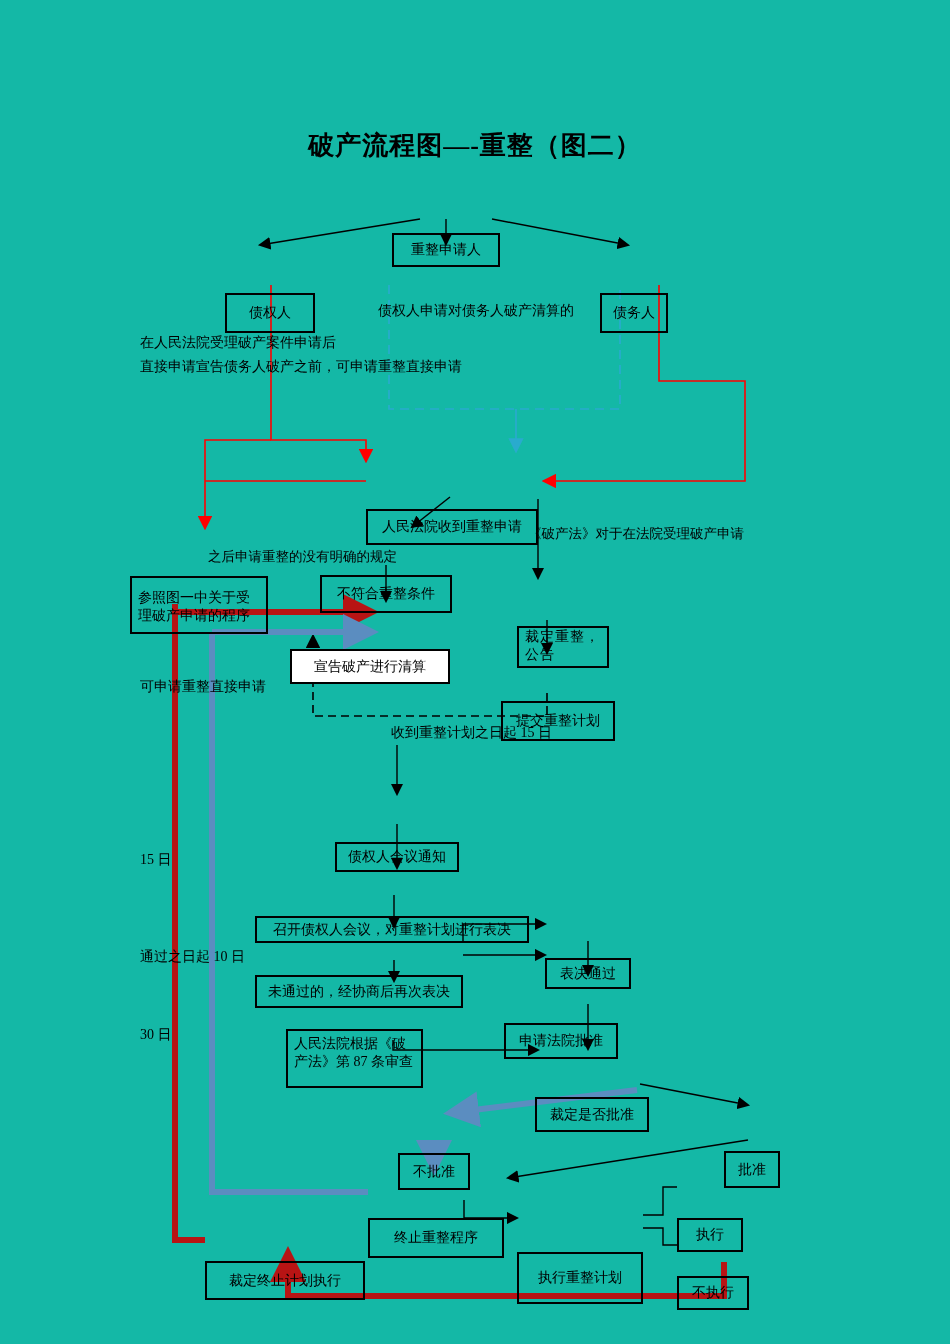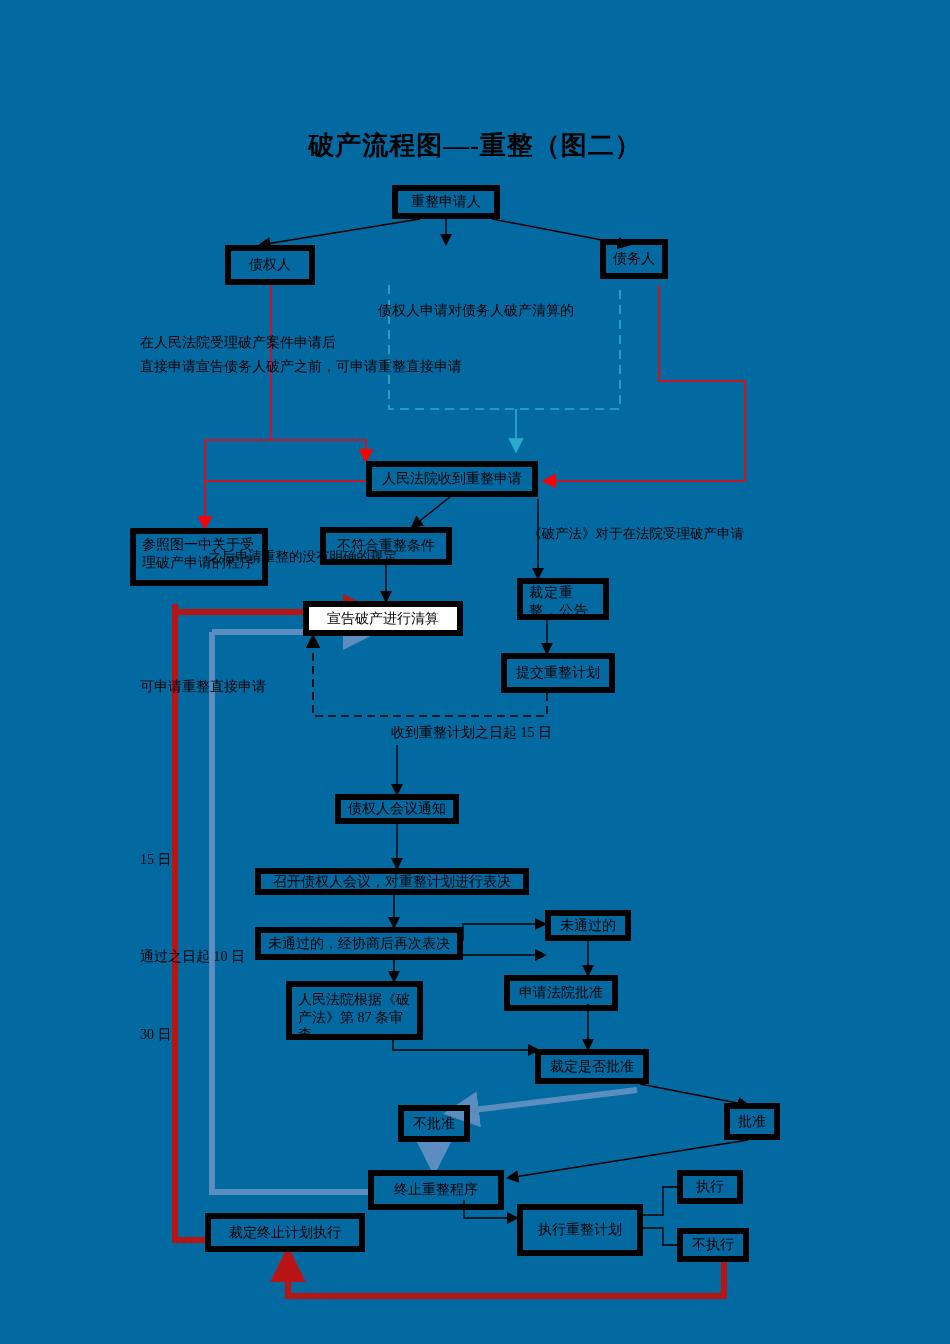--- a/index.html
+++ b/index.html
@@ -1,24 +1,24 @@
 <!DOCTYPE html>
 <html><head>
 <meta charset="utf-8">
 <style>
   html,body{margin:0;padding:0;background:#ffffff;}
   body{width:950px;height:1344px;font-family:"Liberation Serif","DejaVu Serif",serif;color:#000;}
-  #page{position:relative;width:950px;height:1344px;overflow:hidden;background:#0369a1;}
+  #page{position:relative;width:950px;height:1344px;overflow:hidden;background:#14b8a6;}
   #svg-layer{position:absolute;left:0;top:0;width:950px;height:1344px;}
   .title{position:absolute;left:0;top:128px;width:950px;text-align:center;
          font-size:26px;font-weight:bold;letter-spacing:1px;}
-  .node{position:absolute;box-sizing:border-box;border:6px solid #000000;background:transparent;
+  .node{position:absolute;box-sizing:border-box;border:2px solid #000000;background:transparent;
         display:flex;align-items:center;justify-content:center;text-align:center;
-        font-size:14px;line-height:1.25;padding:2px 4px;}
-  .node.lt{justify-content:flex-start;text-align:left;align-items:flex-start;padding:2px 6px;}
+        font-size:14px;line-height:1.25;padding:2px 4px;margin-top:48px;}
+  .node.lt{justify-content:flex-start;text-align:left;align-items:flex-start;padding:11px 6px;}
   .note{position:absolute;font-size:14px;line-height:1.5;white-space:pre;}
   .note.small{font-size:13.5px;}
 </style>
 </head>
 <body>
 
 <div id="page">
 
   <div class="title">破产流程图—-重整（图二）</div>
 
@@ -95,21 +95,21 @@
 
   <div class="node" style="left:392px;top:185px;width:108px;height:34px;">
     <span>重整申请人</span>
   </div>
 
   <div class="node" style="left:225px;top:245px;width:90px;height:40px;align-items:center;">
     <span>债权人</span>
   </div>
 
 
-  <div class="node" style="left:600px;top:239px;width:68px;height:40px;">
+  <div class="node" style="left:600px;top:245px;width:68px;height:40px;">
     <span>债务人</span>
   </div>
 
   <div class="note" style="left:378px;top:300px;">债权人申请对债务人破产清算的</div>
 
   <div class="note" style="left:140px;top:332px;">在人民法院受理破产案件申请后</div>
 
   <div class="note" style="left:140px;top:356px;">直接申请宣告债务人破产之前，可申请重整直接申请</div>
 
   <div class="node" style="left:366px;top:461px;width:172px;height:36px;">
@@ -125,21 +125,21 @@
   </div>
 
   <div class="note small" style="left:528px;top:524px;">《破产法》对于在法院受理破产申请</div>
 
   <div class="note small" style="left:208px;top:547px;">之后申请重整的没有明确的规定</div>
 
   <div class="node lt" style="left:517px;top:578px;width:92px;height:42px;padding:0 6px;">
     <span style="letter-spacing:1px;">裁定重整，公告</span>
   </div>
 
-  <div class="node" style="left:303px;top:601px;width:160px;height:35px;background:#fff;">
+  <div class="node" style="left:290px;top:601px;width:160px;height:35px;background:#fff;">
     <span>宣告破产进行清算</span>
   </div>
 
   <div class="note small" style="left:245px;top:620px;z-index:-1;">收到裁定之日起 6 个月（经债务人或管理人请求，人民法院批准可延长 3 个月）</div>
 
   <div class="node" style="left:501px;top:653px;width:114px;height:40px;">
     <span>提交重整计划</span>
   </div>
 
   <div class="note" style="left:140px;top:676px;">可申请重整直接申请</div>
@@ -156,21 +156,21 @@
     <span>召开债权人会议，对重整计划进行表决</span>
   </div>
 
   <div class="note" style="left:140px;top:946px;">通过之日起 10 日</div>
 
   <div class="node" style="left:255px;top:927px;width:208px;height:33px;">
     <span>未通过的，经协商后再次表决</span>
   </div>
 
   <div class="node" style="left:545px;top:910px;width:86px;height:31px;">
-    <span>未通过的</span>
+    <span>表决通过</span>
   </div>
 
   <div class="note" style="left:140px;top:1024px;">30 日</div>
 
   <div class="node lt" style="left:286px;top:981px;width:137px;height:59px;padding:4px 6px;">
     <span>人民法院根据《破产法》第 87 条审查</span>
   </div>
 
   <div class="node" style="left:504px;top:975px;width:114px;height:36px;">
     <span>申请法院批准</span>

